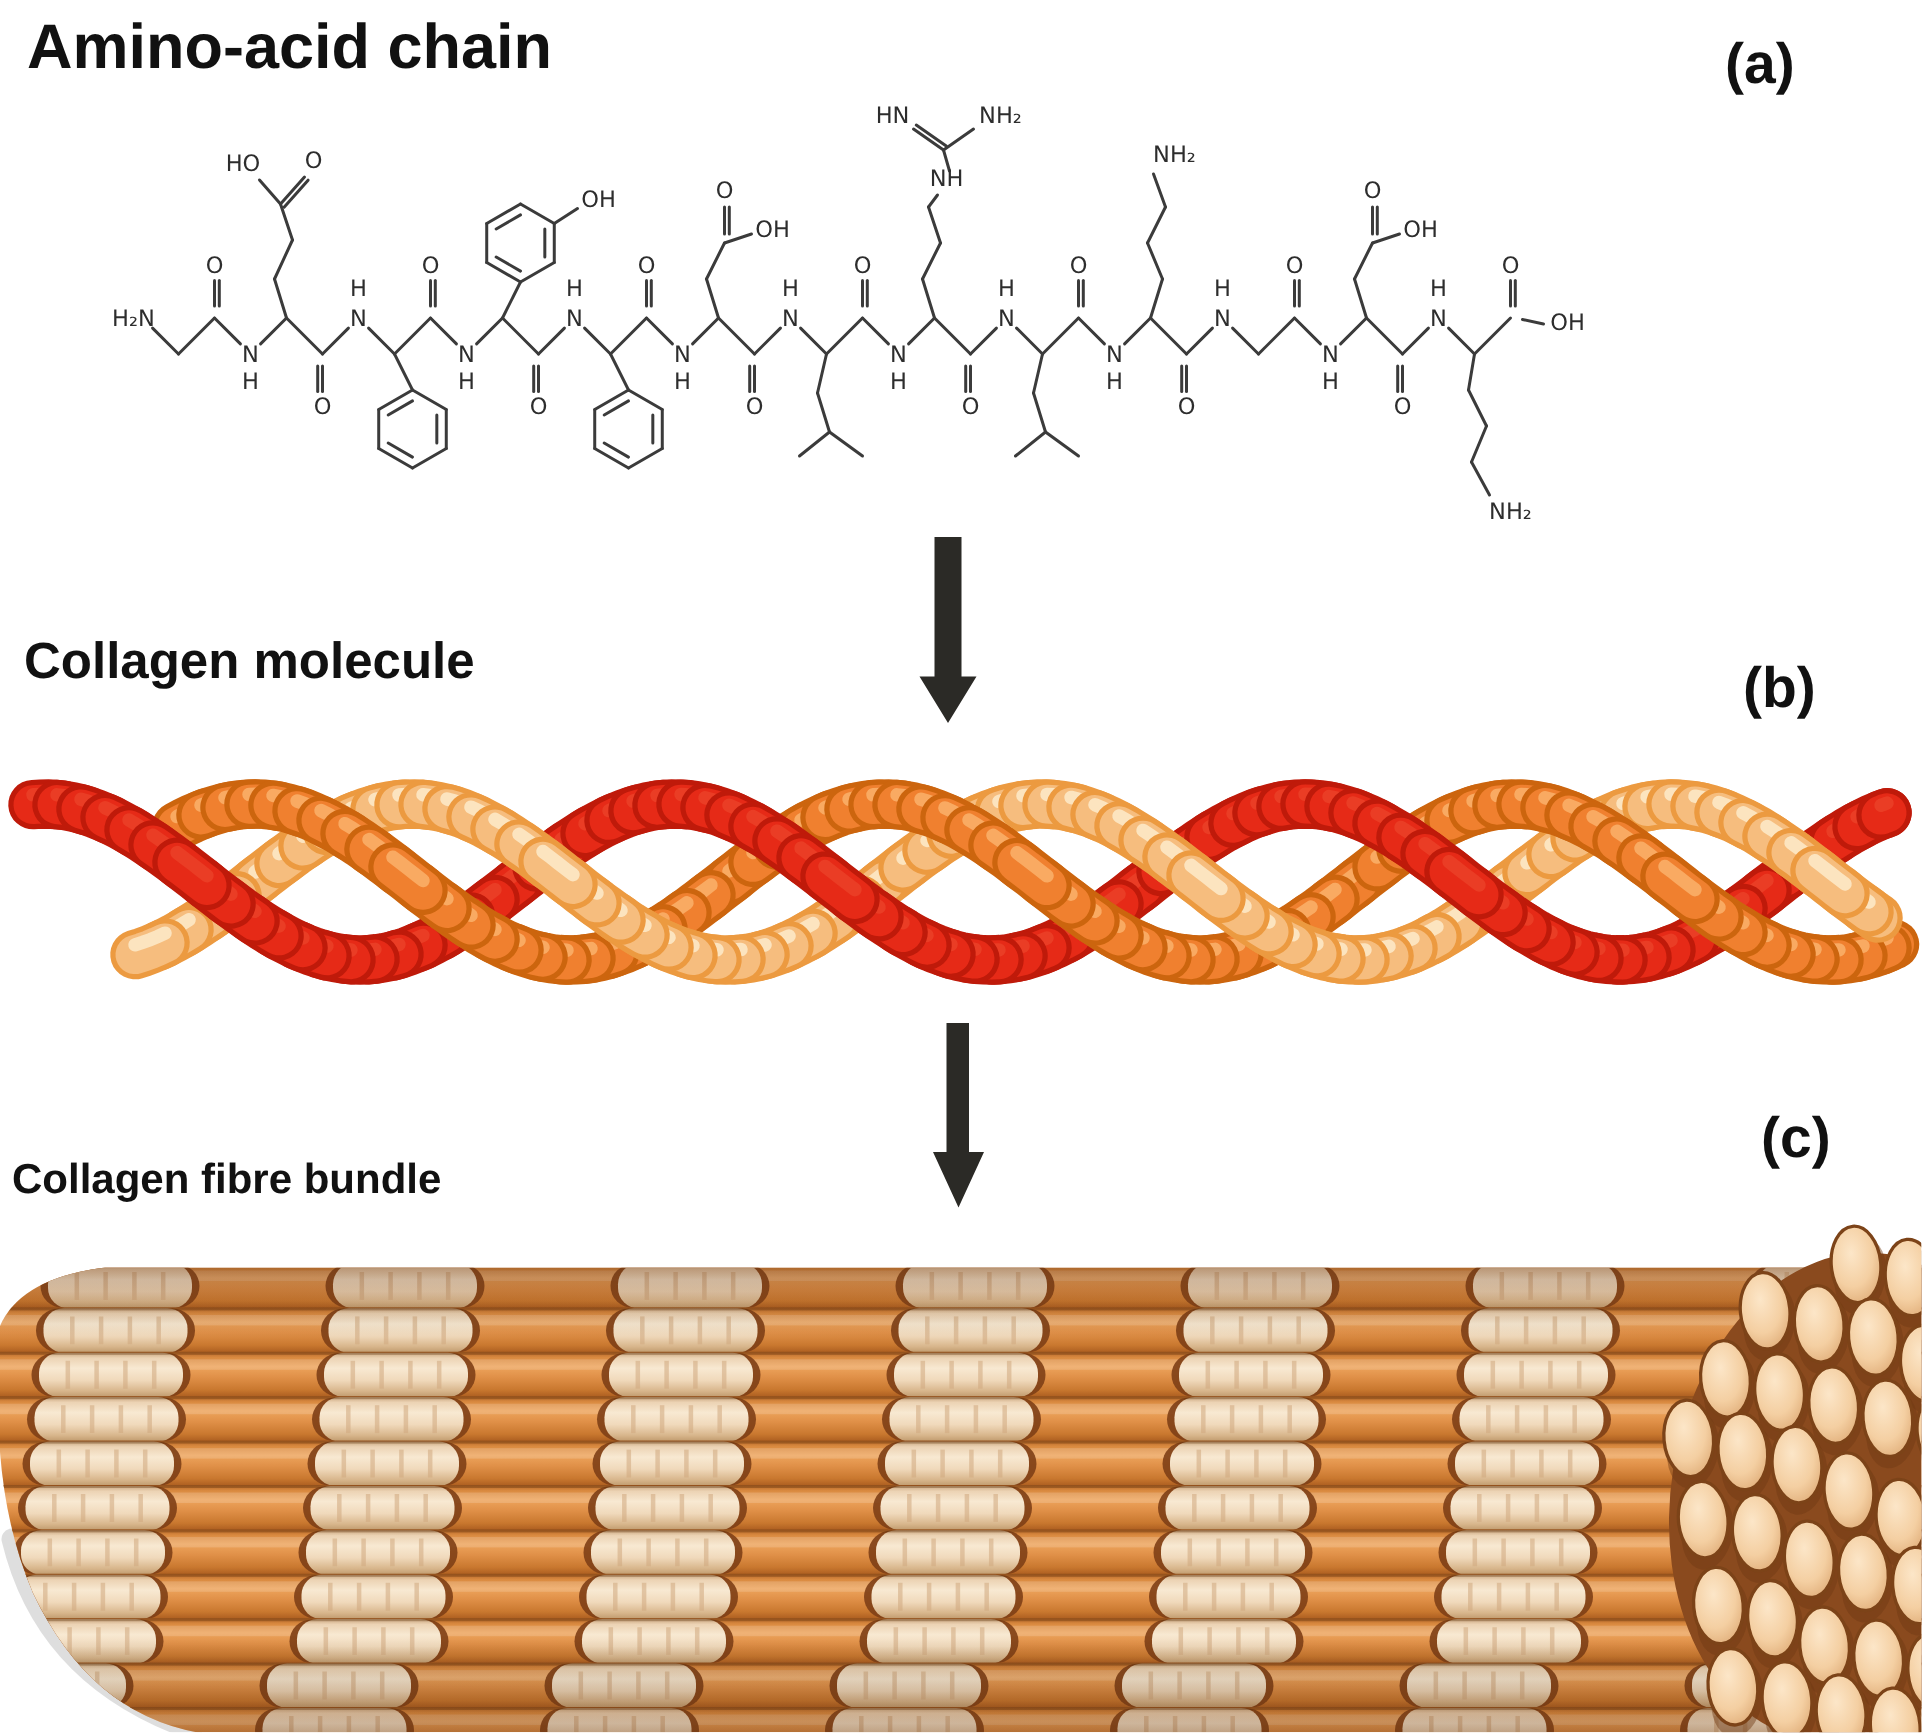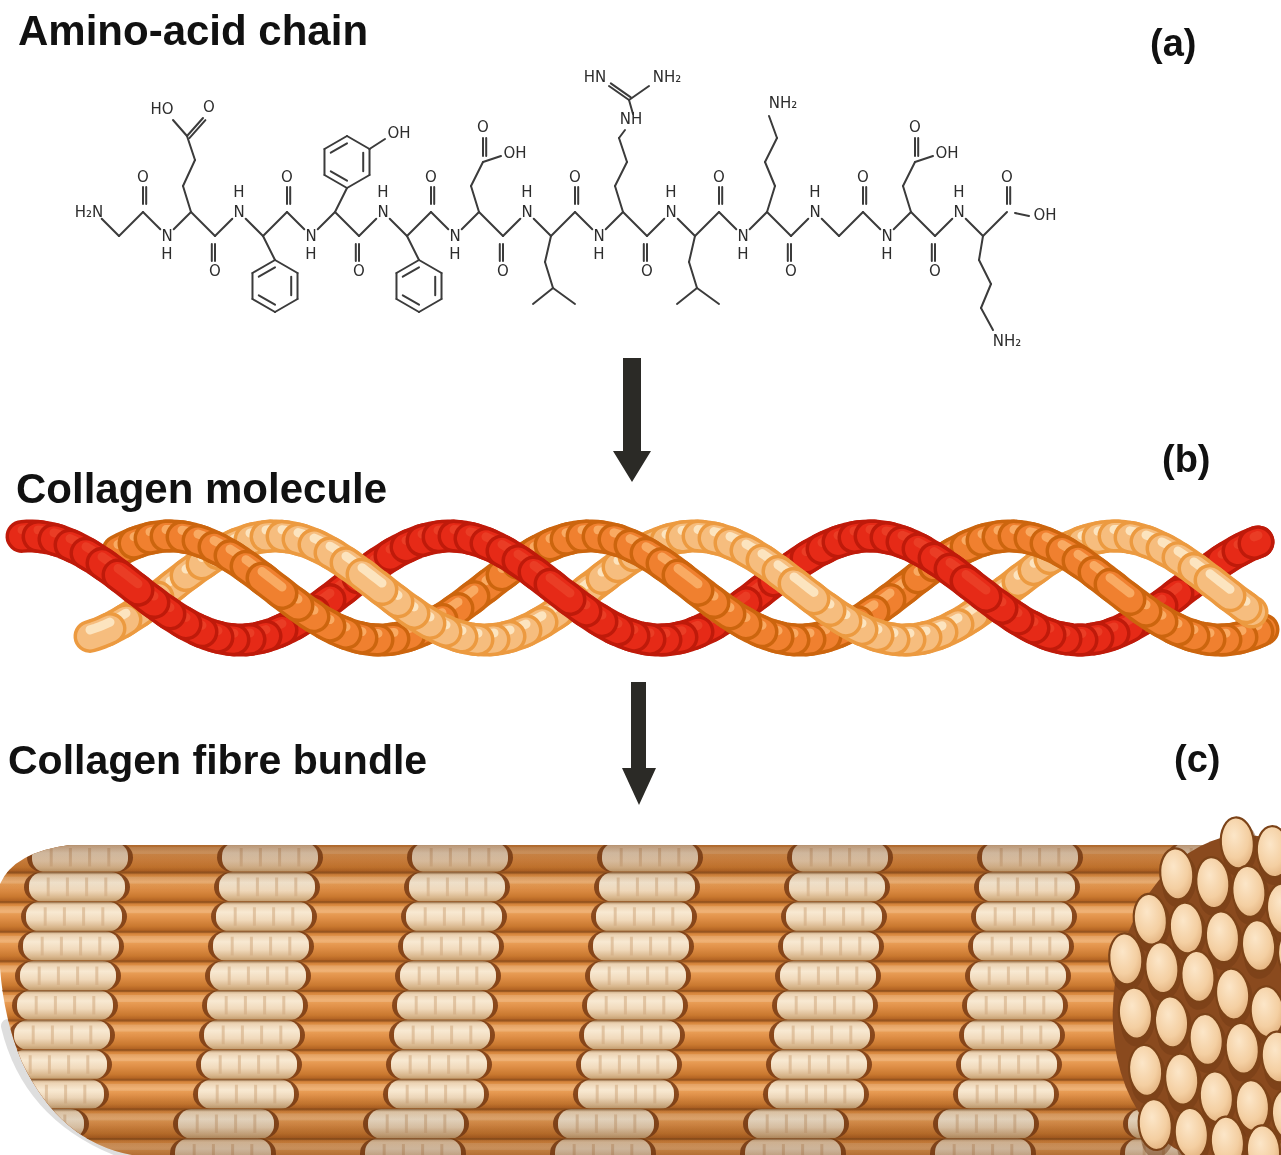--- a/index.html
+++ b/index.html
@@ -8,23 +8,23 @@
   .h{position:absolute;font-weight:700;color:#111;white-space:nowrap;line-height:1;}
   svg{position:absolute;left:0;top:0;}
 </style>
 </head>
 <body>
 
 <div id="stage">
 
   <div class="h" style="left:18px;top:10px;font-size:42px">Amino-acid chain</div>
   <div class="h" style="left:1150px;top:24px;font-size:38px">(a)</div>
-  <div class="h" style="left:16px;top:468px;font-size:42px">Collagen molecule</div>
+  <div class="h" style="left:16px;top:424px;font-size:34px">Collagen molecule</div>
   <div class="h" style="left:1162px;top:440px;font-size:38px">(b)</div>
-  <div class="h" style="left:8px;top:740px;font-size:41px">Collagen fibre bundle</div>
+  <div class="h" style="left:8px;top:772px;font-size:28px">Collagen fibre bundle</div>
   <div class="h" style="left:1174px;top:740px;font-size:38px">(c)</div>
 
   <svg id="mol" width="1281" height="1155" viewBox="0 0 1281 1155">
       <g stroke="#3b3b3b" stroke-width="2" fill="none" stroke-linecap="round">
         <line x1="101.72" y1="218.72" x2="119" y2="236"></line>
         <line x1="119" y1="236" x2="143" y2="212"></line>
         <line x1="143" y1="212" x2="160.28" y2="229.28"></line>
         <line x1="173.72" y1="229.28" x2="191" y2="212"></line>
         <line x1="191" y1="212" x2="215" y2="236"></line>
         <line x1="215" y1="236" x2="232.28" y2="218.72"></line>

